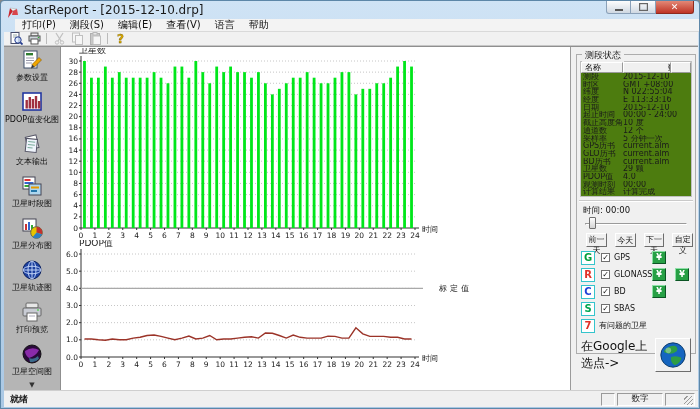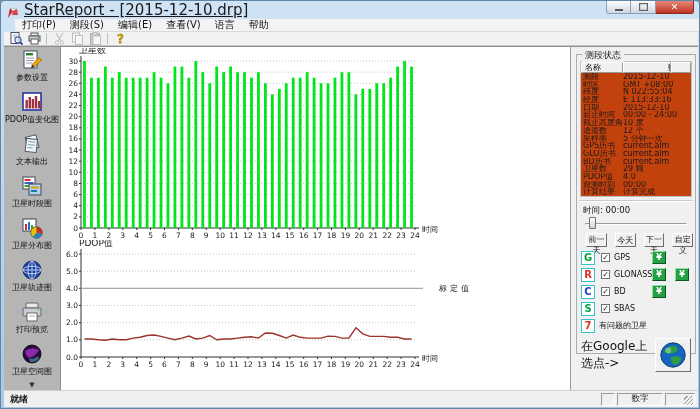--- a/index.html
+++ b/index.html
@@ -2,21 +2,21 @@
 <html><head>
 <meta charset="utf-8">
 <style>
   html,body{margin:0;padding:0;background:#888;}
   *{box-sizing:border-box;font-family:"DejaVu Sans",sans-serif;}
   .window{position:relative;width:700px;height:409px;background:linear-gradient(#cfe3f5,#aac8e4);
           border:1px solid #5d87a8;border-radius:4px 4px 0 0;overflow:hidden;}
   
   .titlebar{position:absolute;left:0;top:0;width:100%;height:18px;display:flex;align-items:center;padding-left:6px;}
   .app-icon{width:13px;height:13px;margin-right:4px;flex:0 0 auto;}
-  .title{font-size:15px;color:#1a1a1a;text-decoration:underline;}
+  .title{font-size:12px;color:#1a1a1a;}
   .winbtns{position:absolute;right:5px;top:0;display:flex;}
   .wb{height:13px;border:1px solid #8aa0b8;border-top:none;display:flex;align-items:center;justify-content:center;
       background:linear-gradient(#fdfdfd,#cfd8e2);font-size:8px;color:#444;cursor:default;}
   .wb.min{width:25px;border-radius:0 0 0 3px;}
   .wb.max{width:25px;border-left:none;}
   .wb.close{width:38px;border-radius:0 0 3px 0;border-left:none;border-color:#8e2a1d;
       background:linear-gradient(#e38876,#bf3425);color:#fff;font-size:9px;font-weight:bold;}
   
   .menubar{position:absolute;left:14px;top:18px;width:694px;height:13px;background:#f3f3f3;
            border-bottom:1px solid #d9d9d9;display:flex;align-items:center;}
@@ -38,21 +38,21 @@
   .side-scroll{position:absolute;bottom:2px;left:50%;transform:translateX(-50%);font-size:7px;color:#333;}
   
   .chartpanel{position:absolute;left:57px;top:0;width:510px;height:344px;background:#fff;border-right:1px solid #9b9b9b;}
   .chartpanel svg{position:absolute;left:1px;}
   #chart1{top:1px;}
   #chart2{top:193px;}
   
   .rightpanel{position:absolute;left:567px;top:0;width:127px;height:344px;background:#f0f0f0;font-size:8px;}
   .groupbox{position:absolute;left:5px;top:7px;width:120px;height:300px;border:1px solid #adadad;background:#f0f0f0;}
   .gb-title{position:absolute;top:-6px;left:5px;background:#f0f0f0;padding:0 3px;font-size:9px;color:#222;}
-  .tbl{margin:6px 3px 0 3px;border:1px solid #c0c0c0;background:#c2410c;}
+  .tbl{margin:6px 3px 0 3px;border:1px solid #c0c0c0;background:#4d7c0f;}
   .tbl-head{display:flex;height:11px;background:#f0f0f0;font-size:8px;}
   .tbl-head span{border-right:1px solid #9a9a9a;border-bottom:1px solid #9a9a9a;border-top:1px solid #fff;border-left:1px solid #fff;
                  padding-left:3px;overflow:hidden;line-height:10px;}
   .tbl-head .h0{width:42px;} .tbl-head .h1{width:48px;padding-left:44px;} .tbl-head .h2{flex:1;}
   .tbl-row{display:flex;height:7.7px;line-height:7.8px;font-size:8px;color:#1a1a1a;overflow:hidden;}
   .tbl-row .c0{width:42px;padding-left:2px;overflow:hidden;white-space:nowrap;}
   .tbl-row .c1{flex:1;overflow:hidden;white-space:nowrap;}
   .sep{height:1px;margin:3px 2px;border-top:1px solid #c9c9c9;border-bottom:1px solid #fff;}
   .time-row{padding-left:6px;font-size:8.5px;height:10px;color:#111;}
   .slider{position:relative;height:14px;margin:1px 8px 0 8px;}

